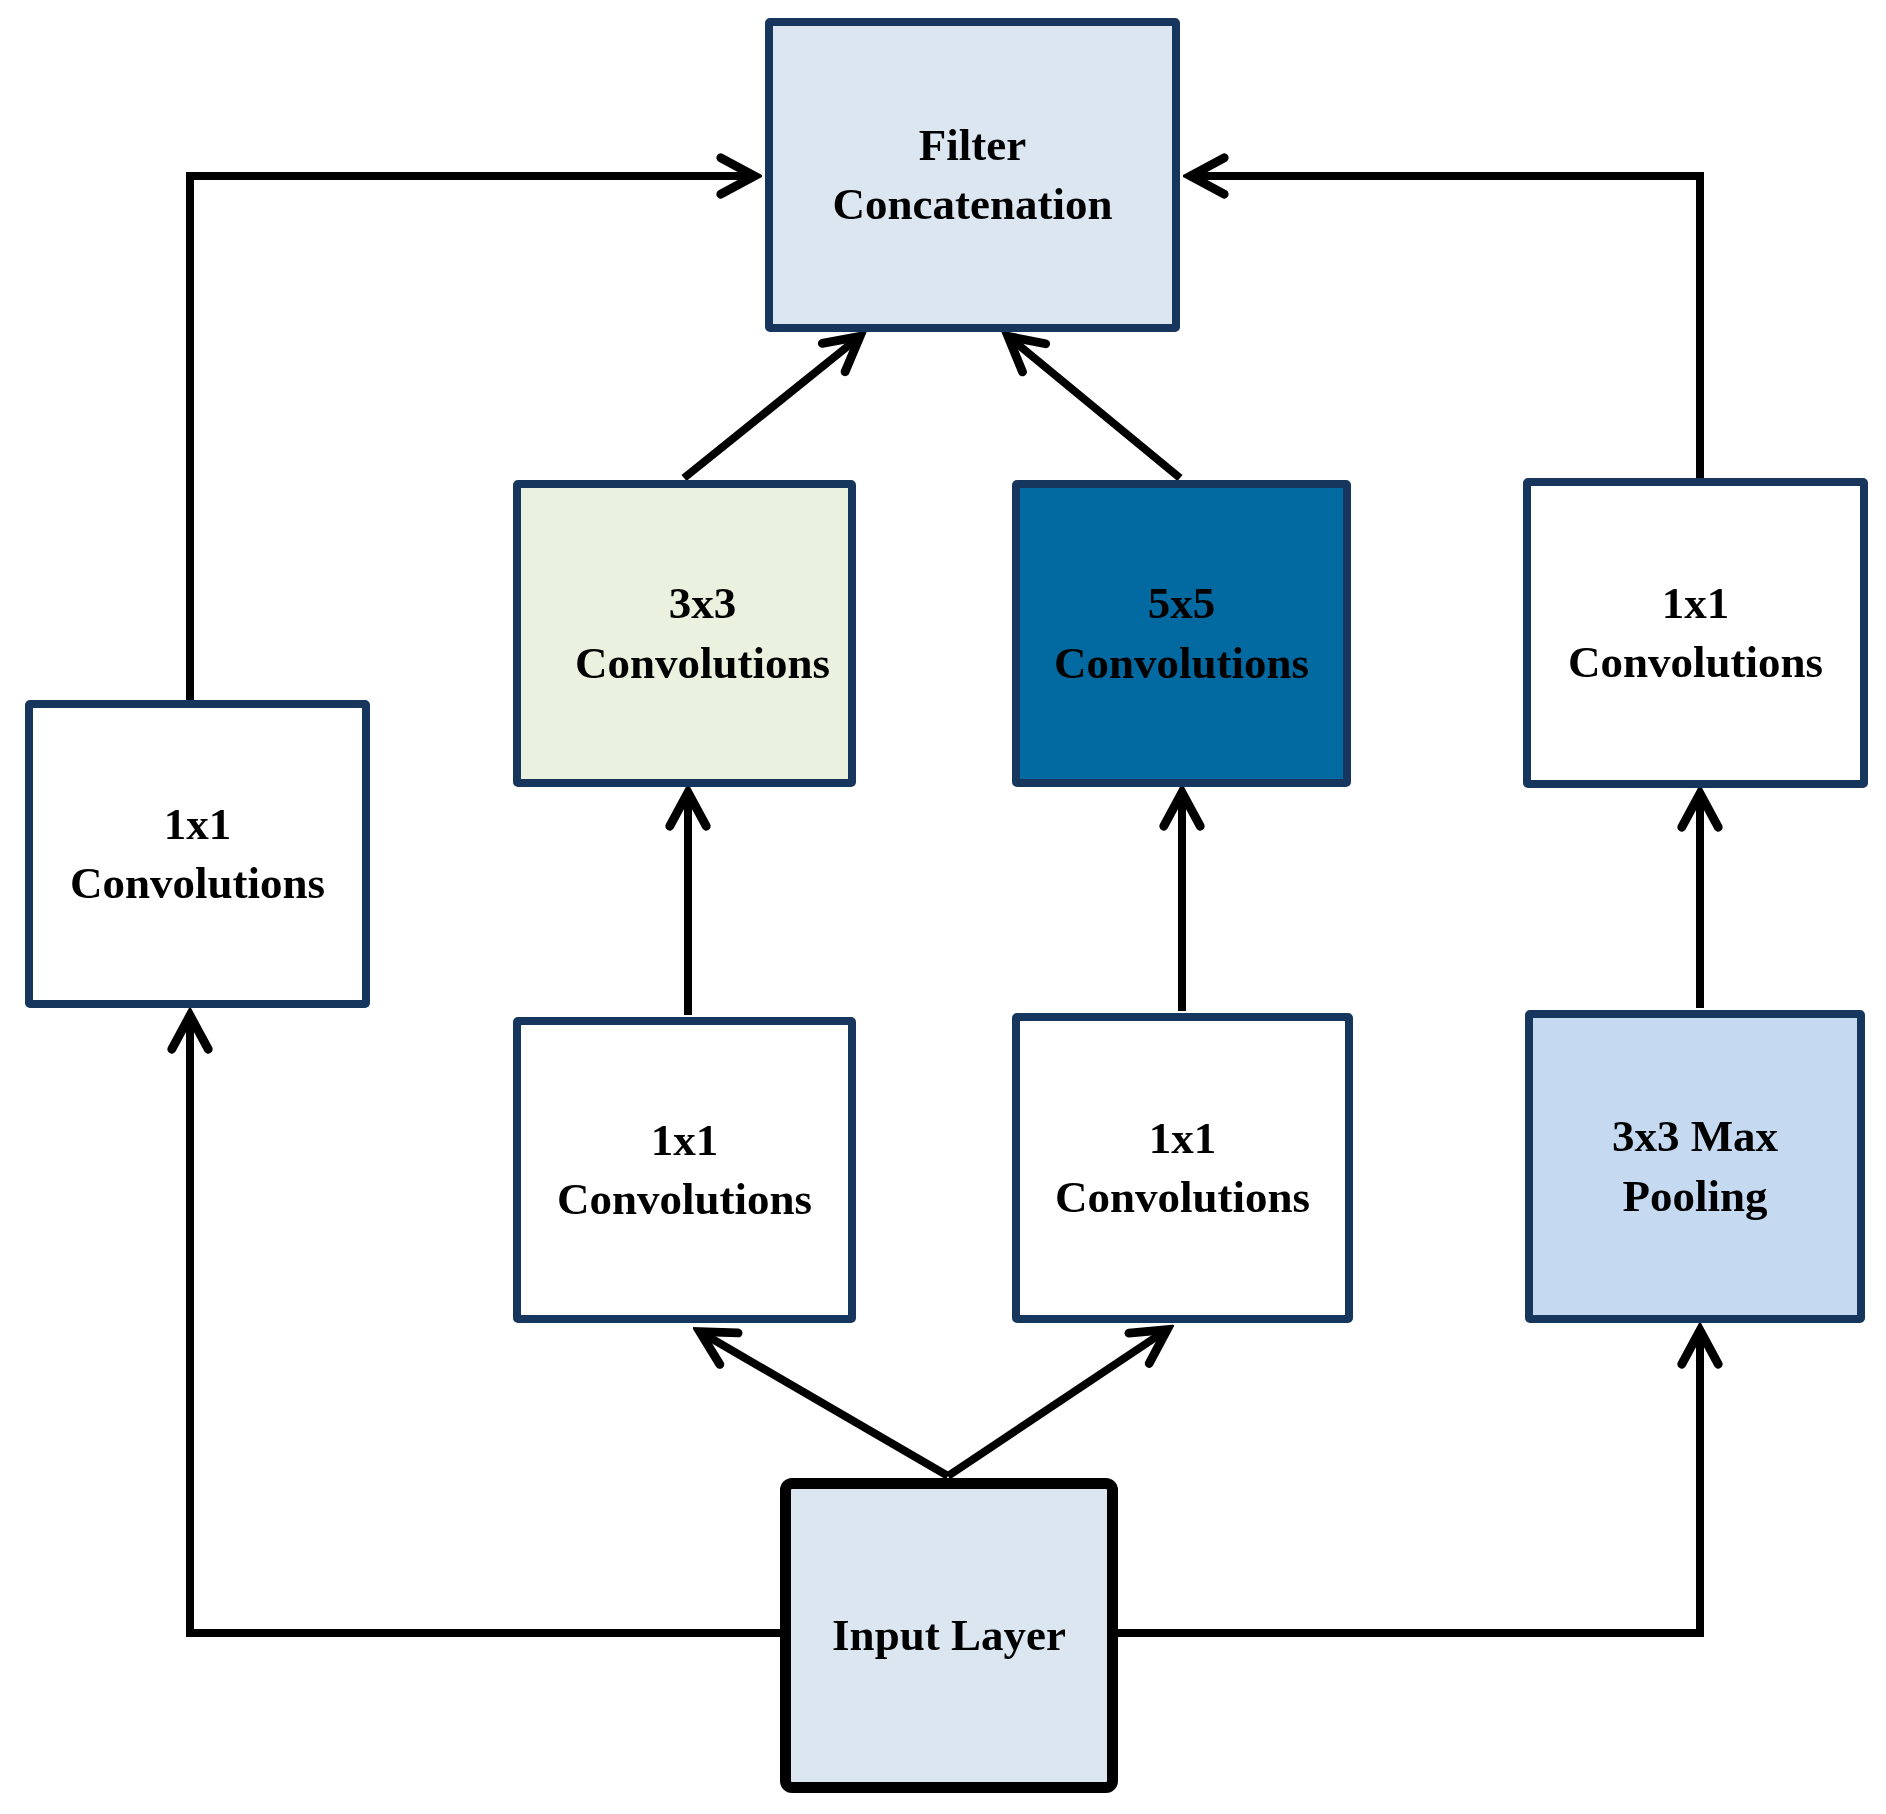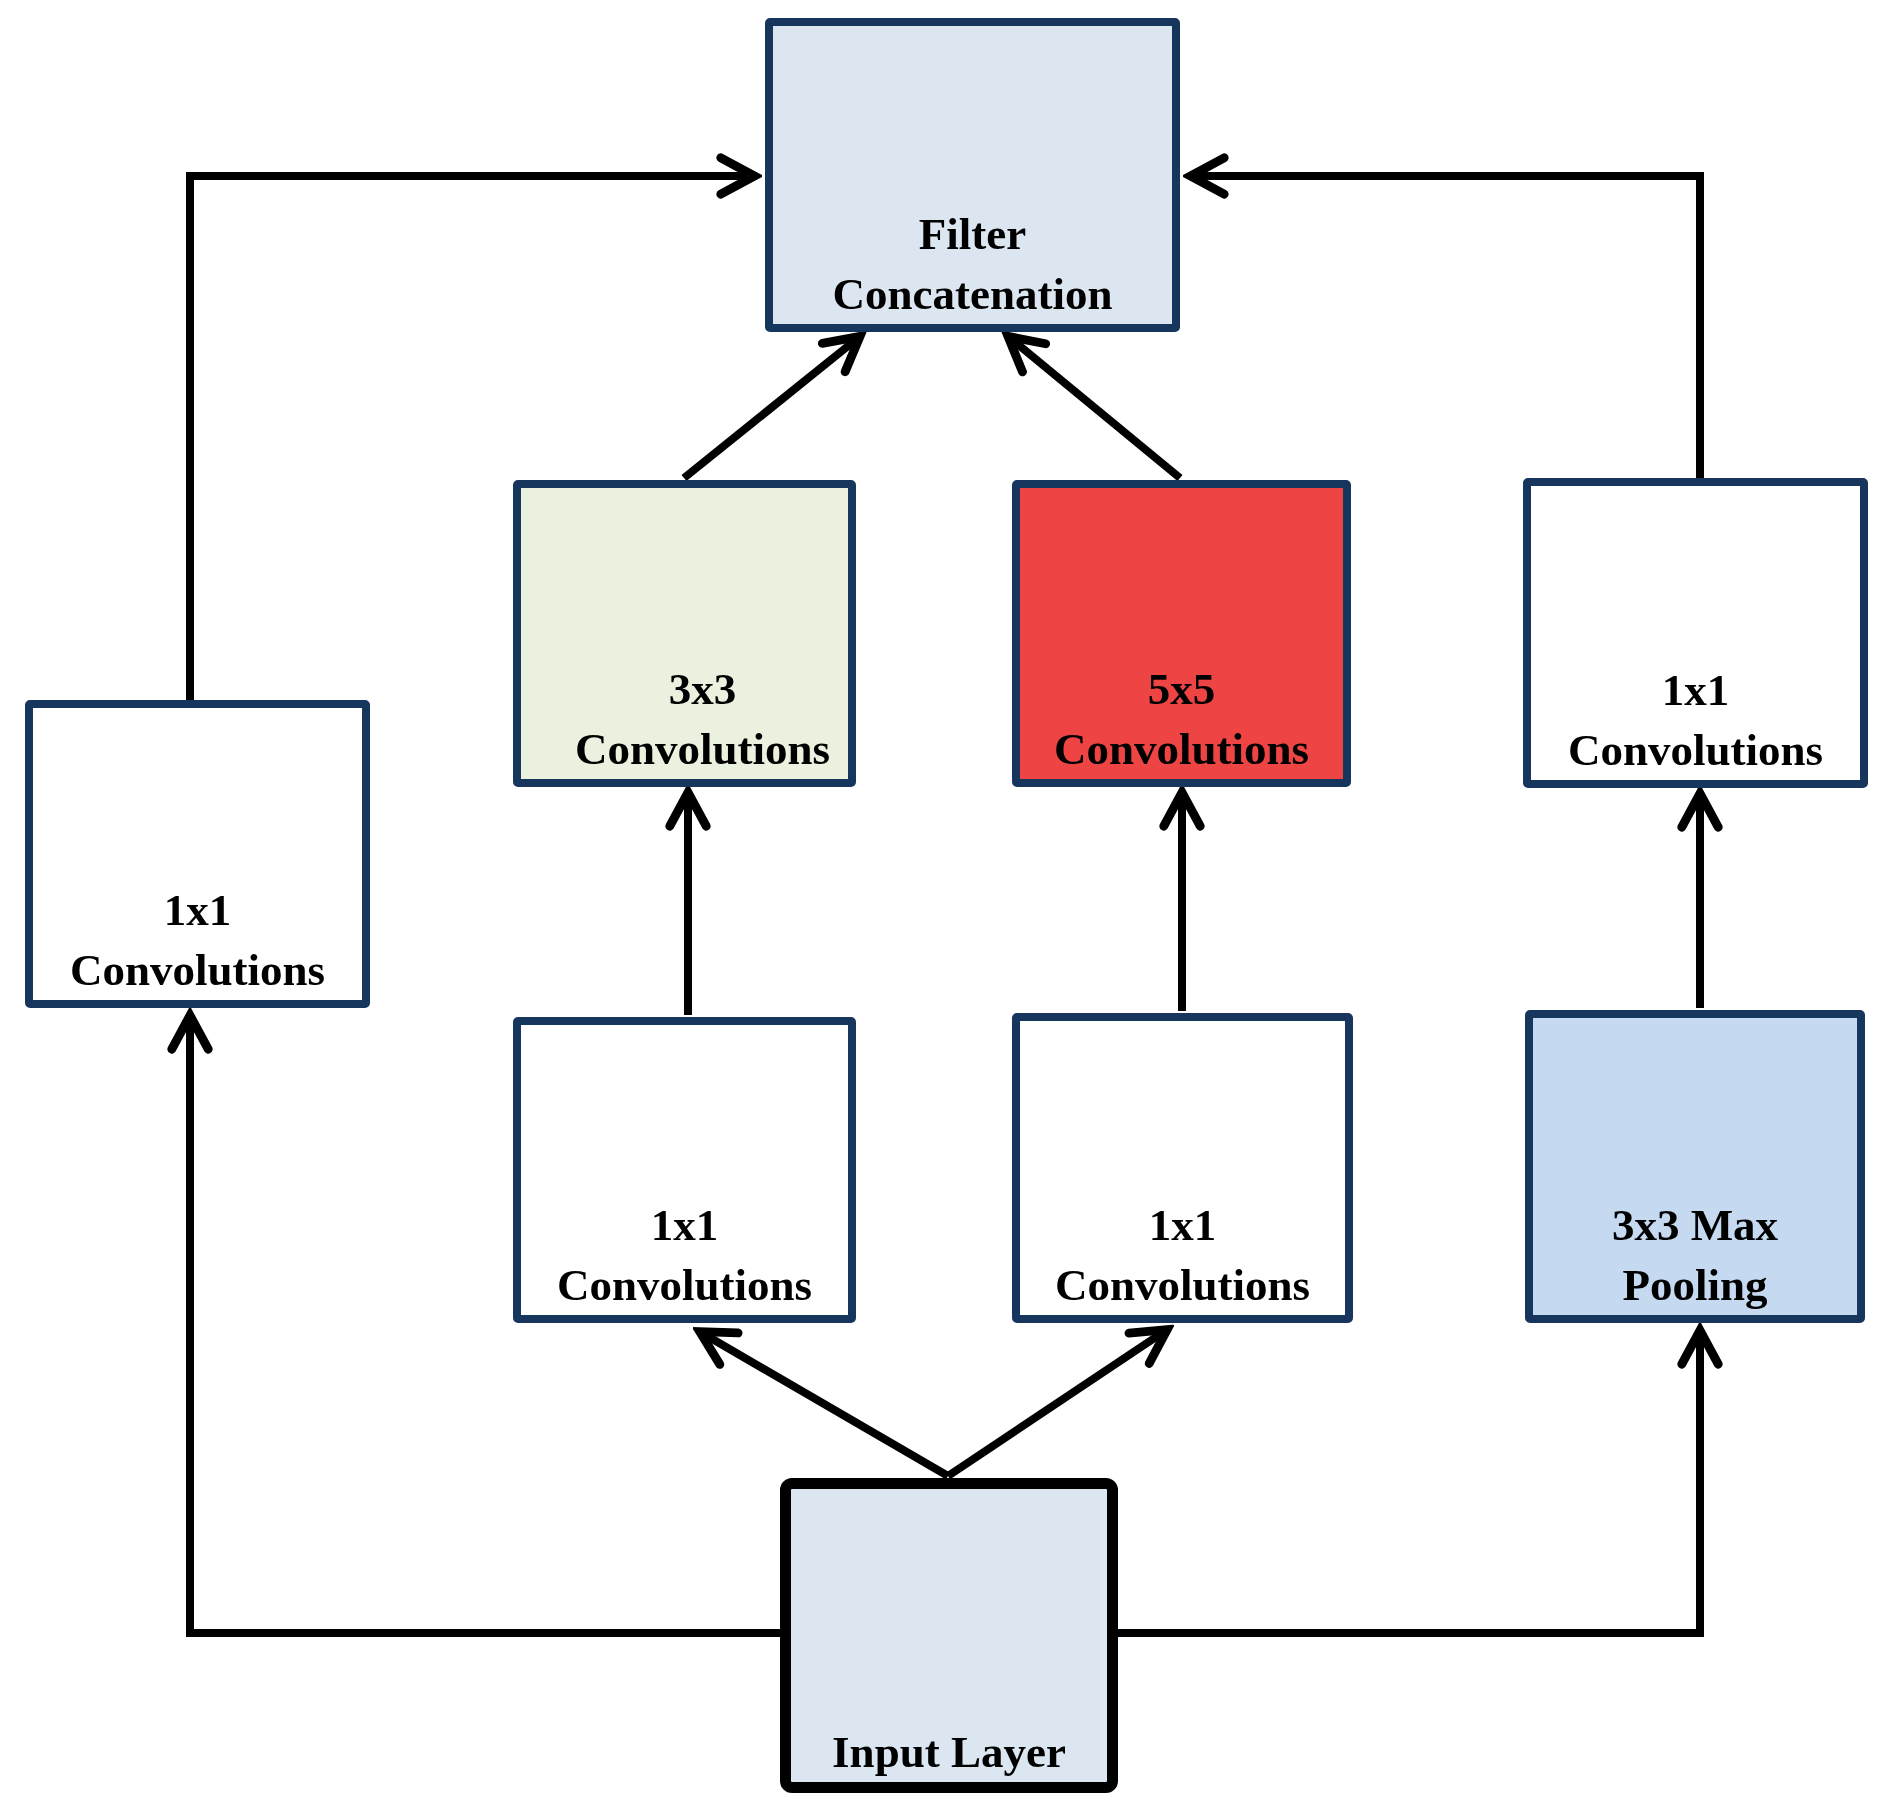--- a/index.html
+++ b/index.html
@@ -21,21 +21,21 @@
     top: 0;
     width: 100%;
     height: 100%;
   }
   .node {
     position: absolute;
     box-sizing: border-box;
     border: 8px solid #17365d;
     border-radius: 5px;
     display: flex;
-    align-items: flex-end;
+    align-items: center;
     justify-content: center;
     text-align: center;
   }
   .node .label {
     white-space: pre-line;
     font-weight: bold;
     font-size: 45px;
     line-height: 1.32;
     color: #000000;
     padding: 0 6px;
@@ -92,21 +92,21 @@
   <div class="node n-filter" style="background-color: rgb(219, 230, 241);">
     <span class="label">Filter
 Concatenation</span>
   </div>
 
   <div class="node n-conv3" style="background-color: rgb(234, 241, 222); padding-left: 36px;">
     <span class="label">3x3
 Convolutions</span>
   </div>
 
-  <div class="node n-conv5" style="background-color: #ef4444;">
+  <div class="node n-conv5" style="background-color: #0369a1;">
     <span class="label">5x5
 Convolutions</span>
   </div>
 
   <div class="node n-c1right" style="background-color: rgb(255, 255, 255);">
     <span class="label">1x1
 Convolutions</span>
   </div>
 
   <div class="node n-c1left" style="background-color: rgb(255, 255, 255);">

